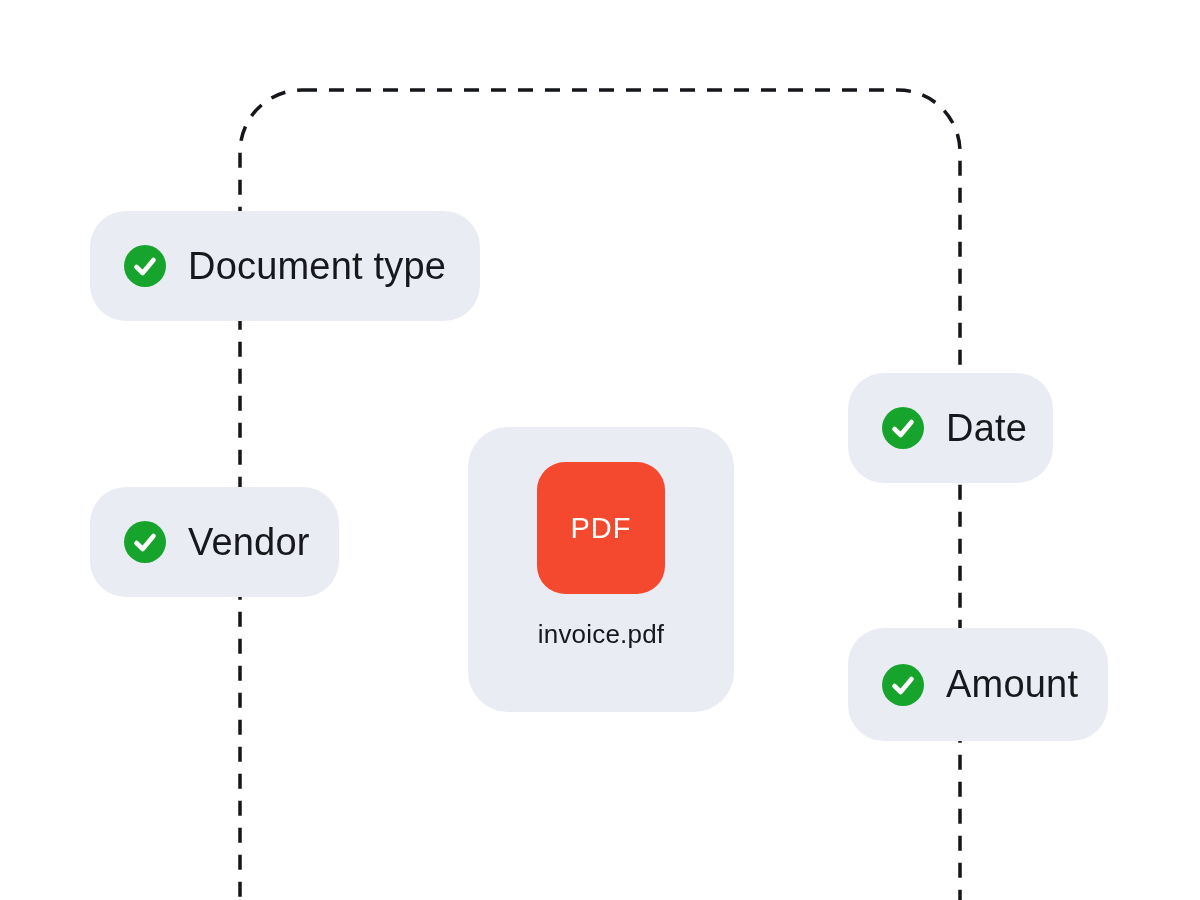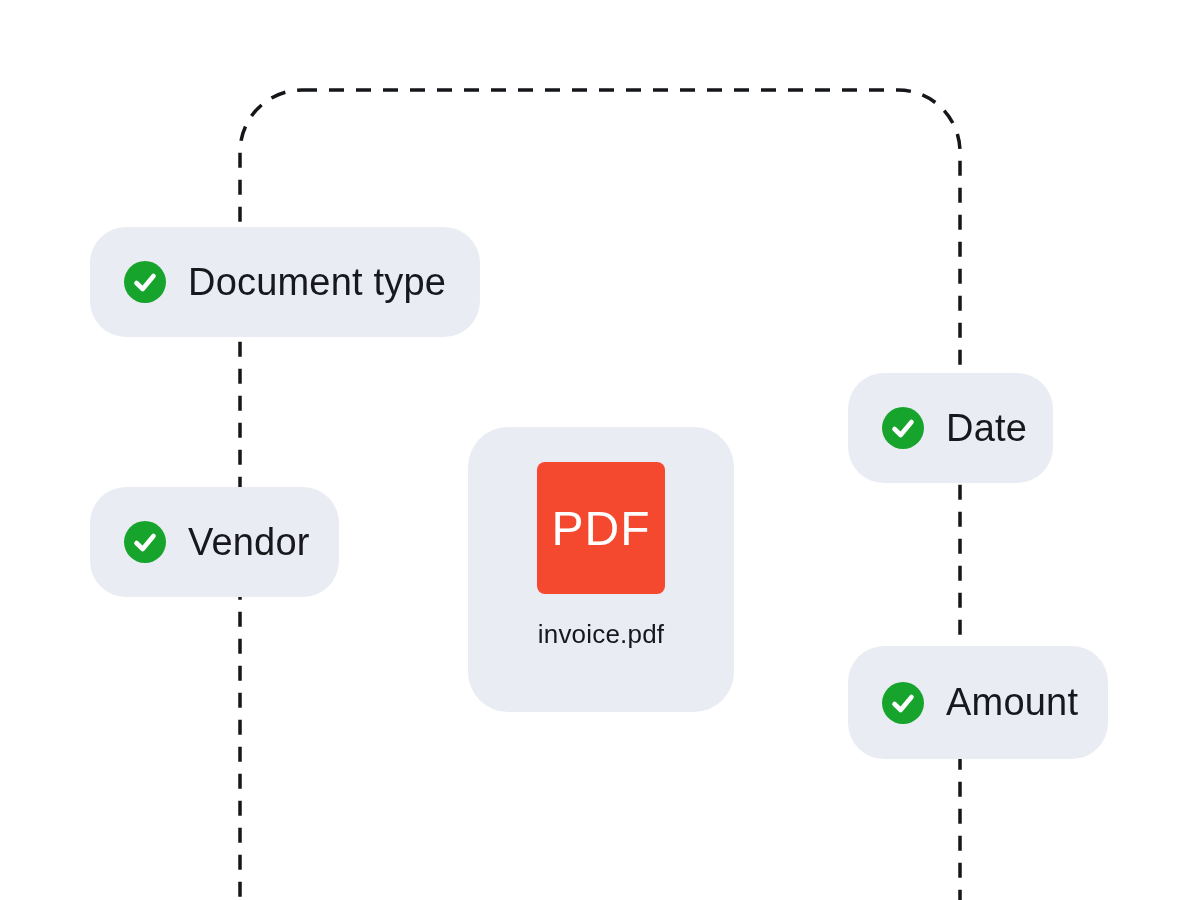--- a/index.html
+++ b/index.html
@@ -24,50 +24,50 @@
     display: flex;
     align-items: center;
     gap: 22px;
     padding-left: 34px;
     box-sizing: border-box;
     font-size: 38px;
     font-weight: 500;
     letter-spacing: 0.2px;
     white-space: nowrap;
   }
-  .chip-doc    { left: 90px;  top: 211px; width: 390px; height: 110px; margin-top: 16px; }
+  .chip-doc    { left: 90px;  top: 211px; width: 390px; height: 110px; }
   .chip-vendor { left: 90px;  top: 487px; width: 249px; height: 110px; }
   .chip-date   { left: 848px; top: 373px; width: 205px; height: 110px; text-align: center; }
-  .chip-amount { left: 848px; top: 646px; width: 260px; height: 113px; }
+  .chip-amount { left: 848px; top: 628px; width: 260px; height: 113px; }
 
   .check { width: 42px; height: 42px; flex: 0 0 auto; color: var(--check-green, #17a42c); }
   .check svg { display: block; width: 100%; height: 100%; }
 
   
   .file-card {
     position: absolute;
     left: 468px; top: 427px;
     width: 266px; height: 285px;
     background: var(--chip-bg, #eaecf4);
     border-radius: 40px;
     display: flex;
     flex-direction: column;
     align-items: center;
     box-sizing: border-box;
   }
   .pdf-badge {
     margin-top: 35px;
     width: 128px; height: 132px;
     background: var(--pdf-red, #f4492e);
-    border-radius: 8px;
+    border-radius: 28px;
     display: flex;
     align-items: center;
     justify-content: center;
     color: #ffffff;
-    font-size: 48px;
+    font-size: 29px;
     font-weight: 500;
     letter-spacing: 1px;
   }
   .filename {
     margin-top: 25px;
     font-size: 26px;
     font-weight: 500;
     letter-spacing: 0.2px;
   }
 </style>

